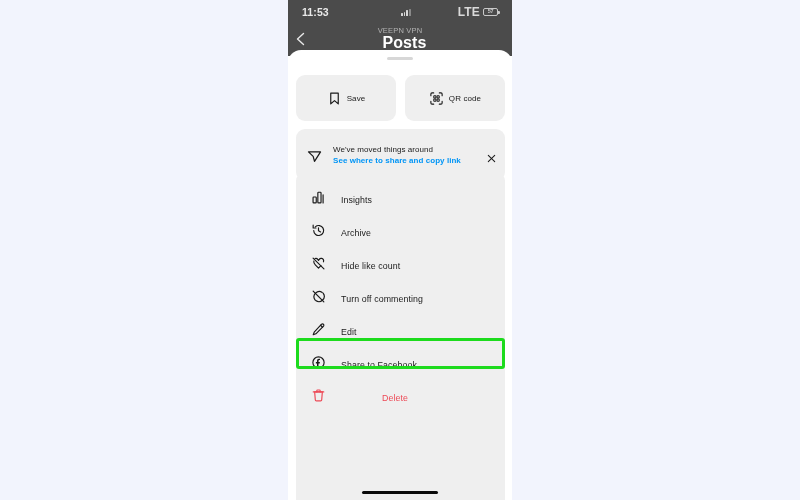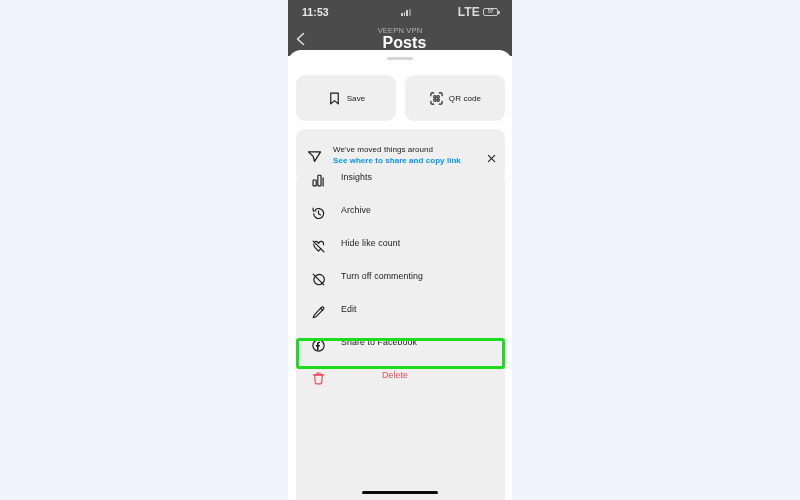--- a/index.html
+++ b/index.html
@@ -248,21 +248,21 @@
     width: 209px;
     height: 346px;
     background: #efefef;
     border-radius: 9px;
     overflow: hidden;
   }
   .menu-row {
     position: relative;
     height: 33px;
     display: flex;
-    align-items: flex-start;
+    align-items: flex-end;
     padding-left: 14px;
     box-sizing: border-box;
   }
   .menu-icon {
     width: 16px;
     height: 16px;
     flex: 0 0 auto;
     display: flex;
     align-items: center;
     justify-content: center;

